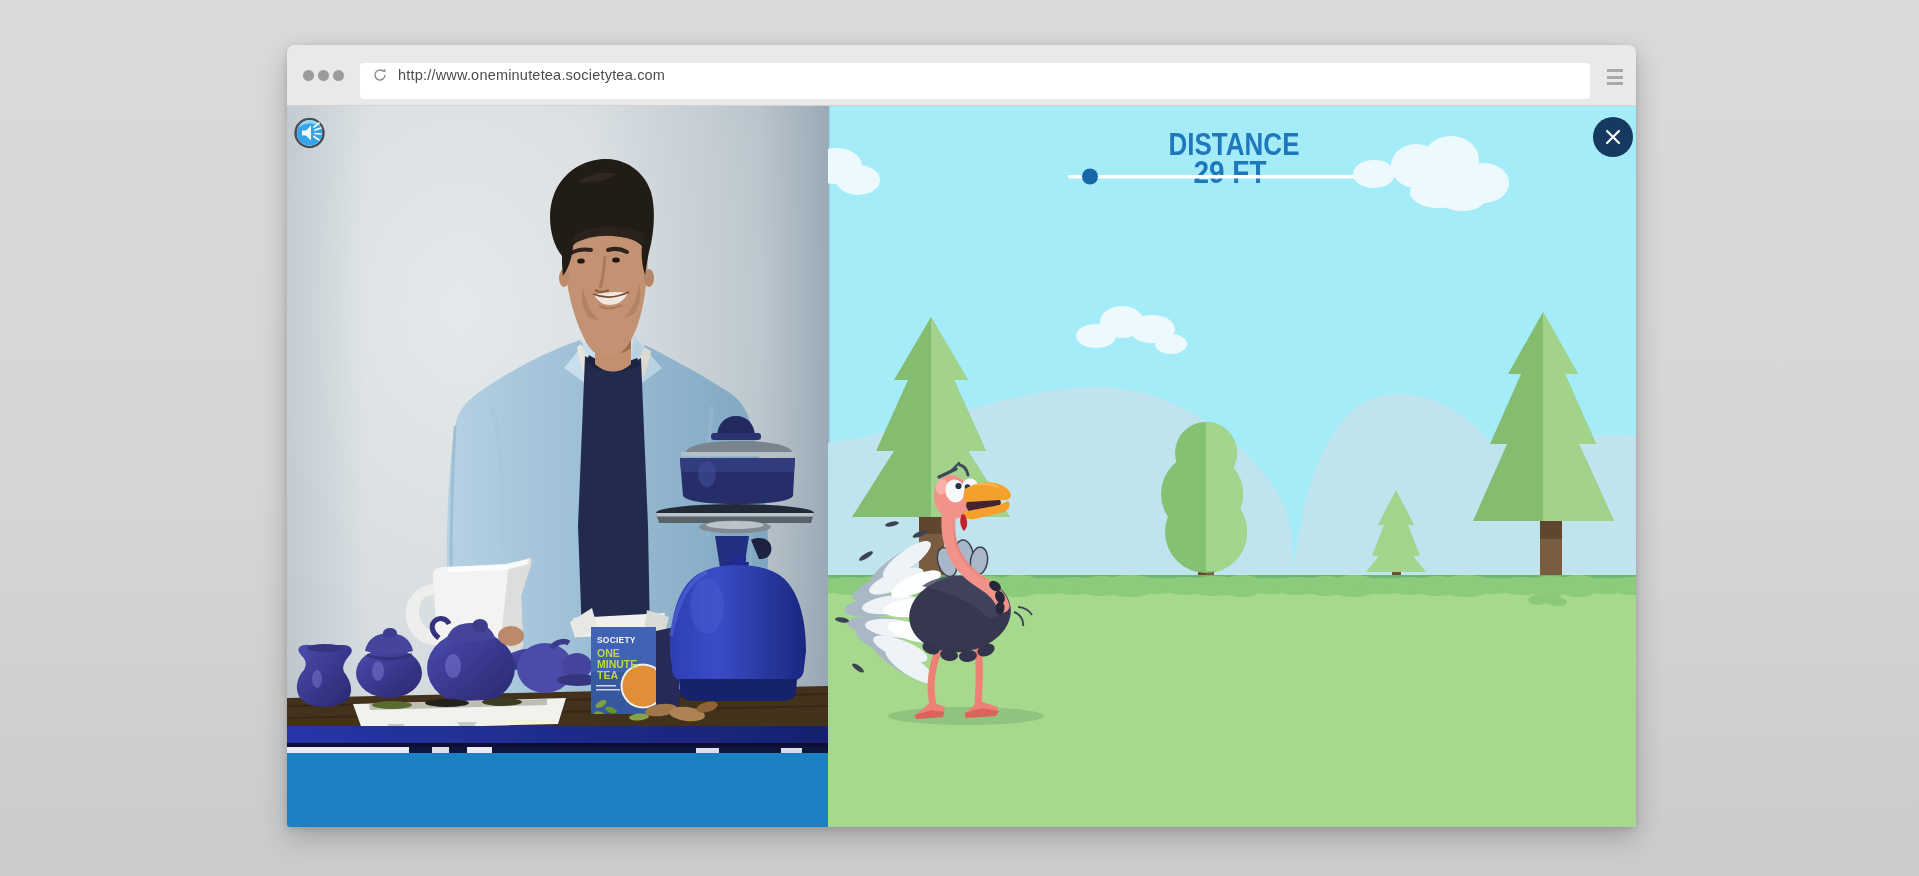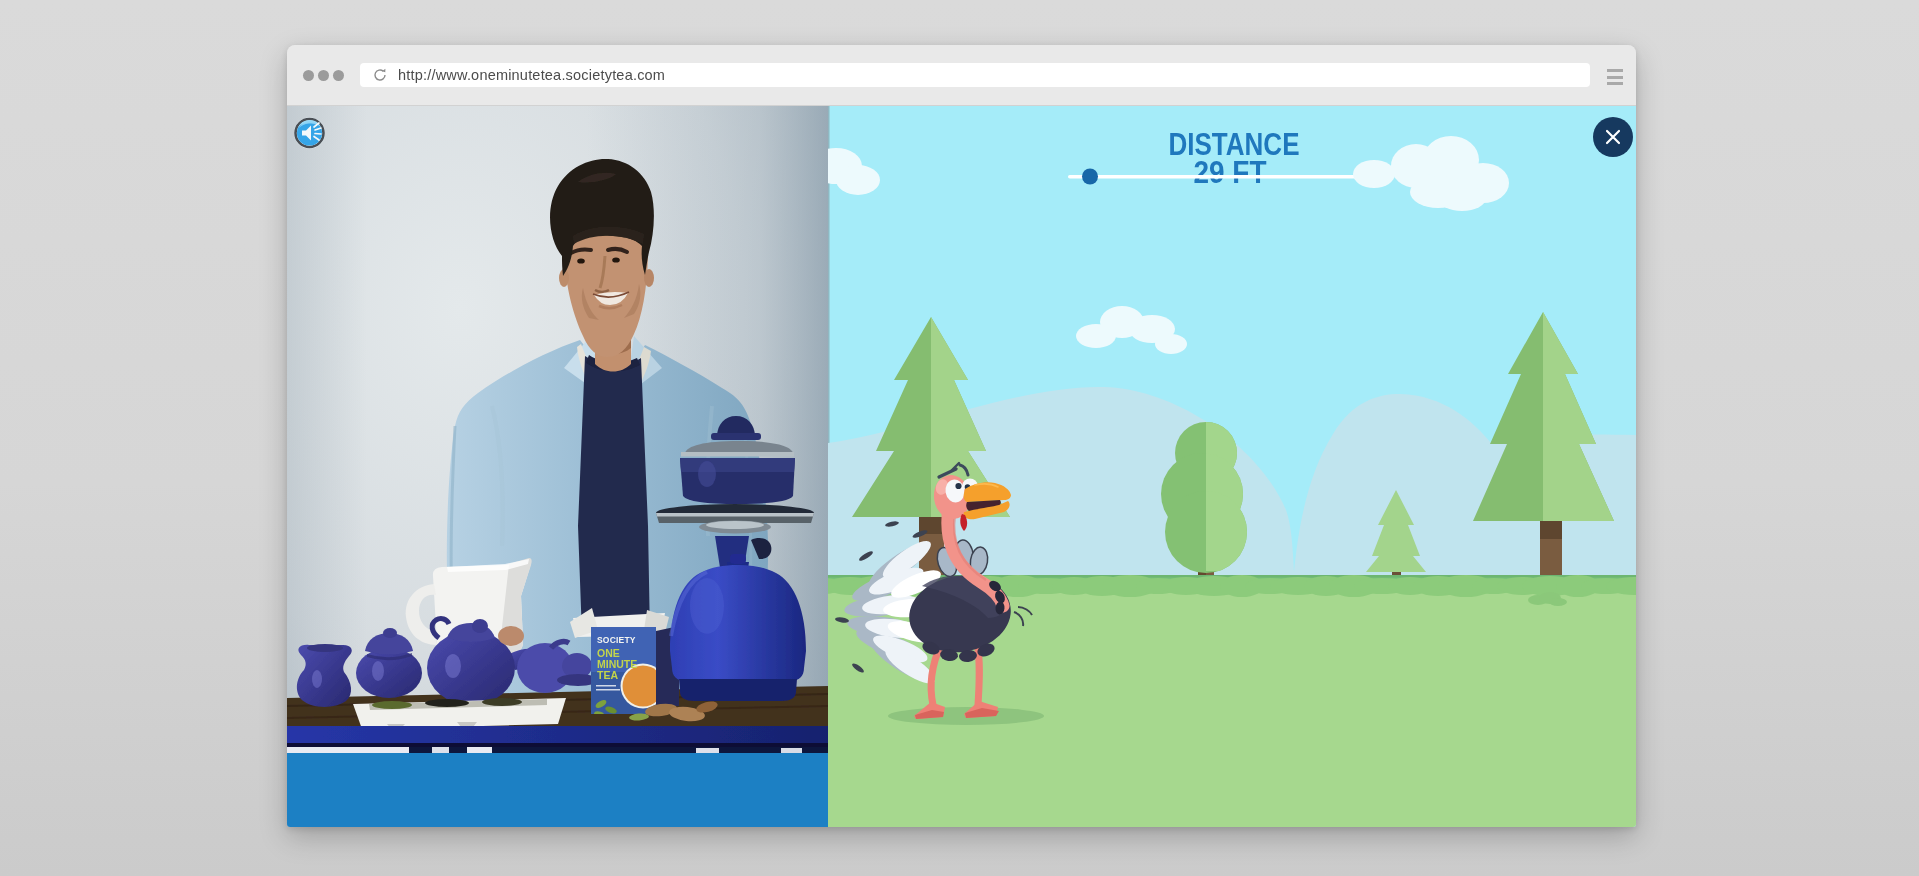--- a/index.html
+++ b/index.html
@@ -5,21 +5,21 @@
   html,body{margin:0;padding:0;}
   body{width:1919px;height:876px;overflow:hidden;position:relative;
        font-family:"Liberation Sans", sans-serif;
        background:linear-gradient(180deg,#dadada 0%,#d6d6d6 55%,#cbcbcb 100%);}
   #win{position:absolute;left:287px;top:45px;width:1349px;height:782px;
        border-radius:8px 8px 3px 3px;overflow:hidden;
        box-shadow:0 10px 28px rgba(0,0,0,0.22), 0 2px 6px rgba(0,0,0,0.12);}
   #bar{position:absolute;left:0;top:0;width:1349px;height:60px;background:#e9e9e9;
        border-bottom:1px solid #d2d2d2;}
   .dot{position:absolute;top:70px;width:11px;height:11px;border-radius:50%;background:#9b9b9b;}
-  #url{position:absolute;left:73px;top:18px;width:1230px;height:24px;background:#ffffff;
+  #url{position:absolute;left:73px;top:18px;width:1230px;height:36px;background:#ffffff;
        border-radius:4px;}
   #urltext{position:absolute;left:38px;top:4px;font-size:14.5px;color:#4c4c4c;letter-spacing:0.2px;}
   #burger div{position:absolute;left:1320px;width:16px;height:3px;background:#a9a9a9;}
   #content{position:absolute;left:0;top:61px;width:1226px;height:721px;}
   #photo{position:absolute;left:0;top:0;width:541px;height:721px;}
   #game{position:absolute;left:541px;top:0;width:808px;height:721px;}
 </style>
 </head>
 <body>
 <div id="win">

